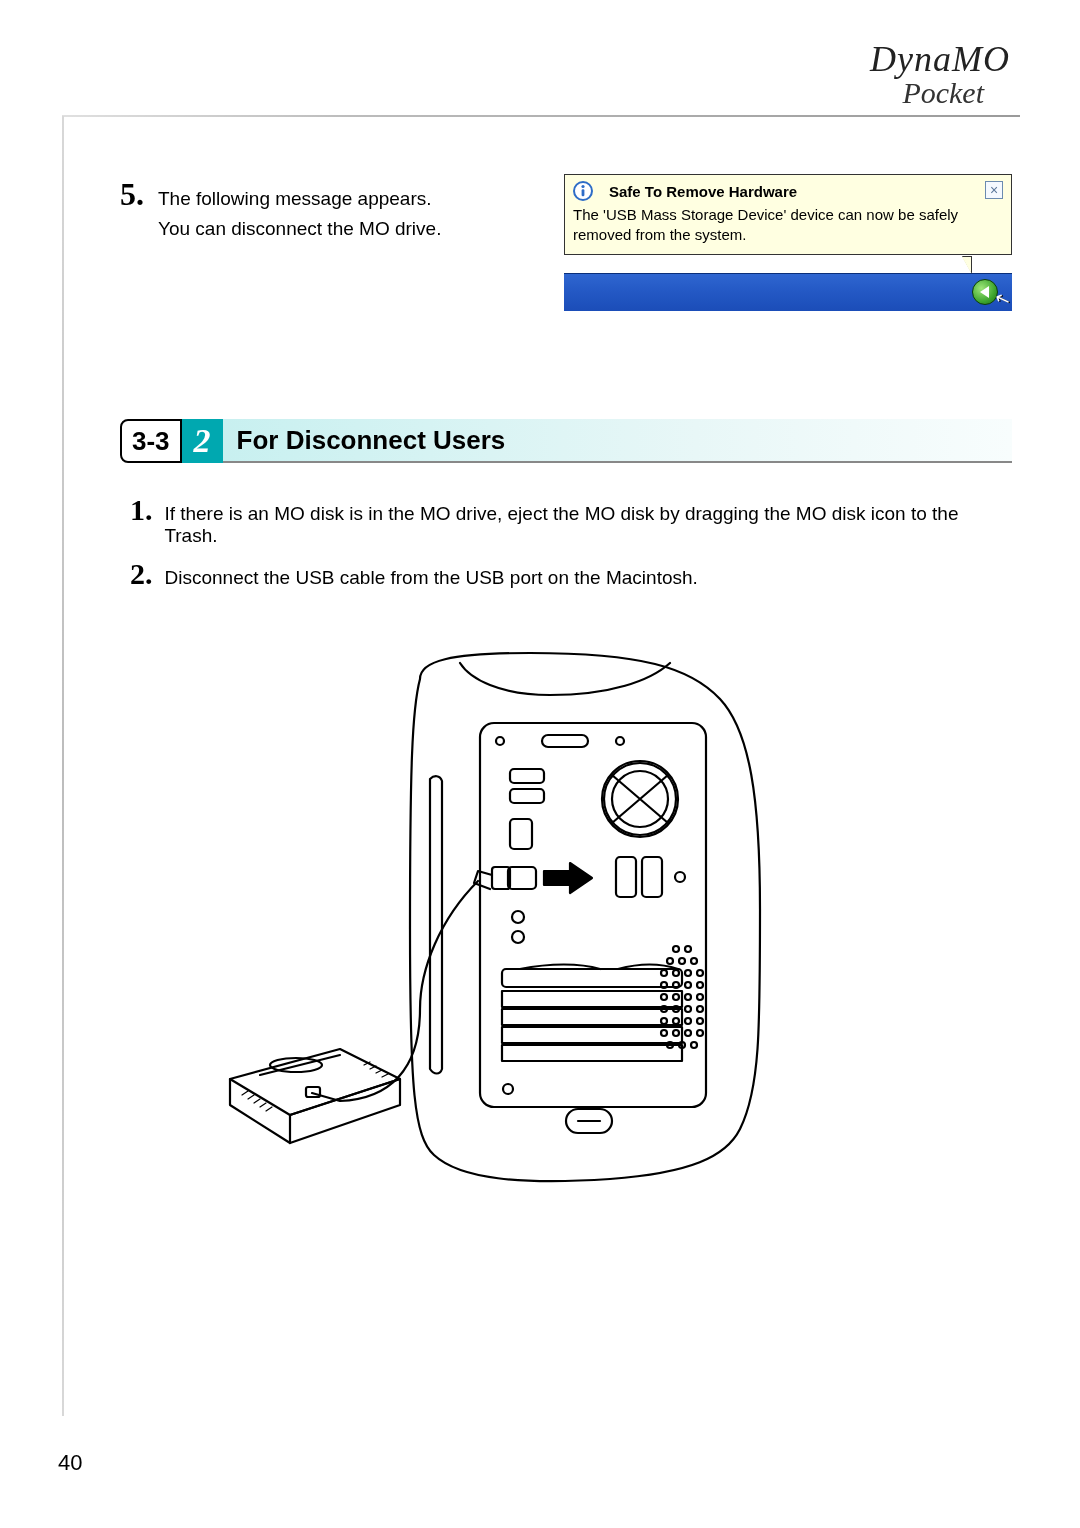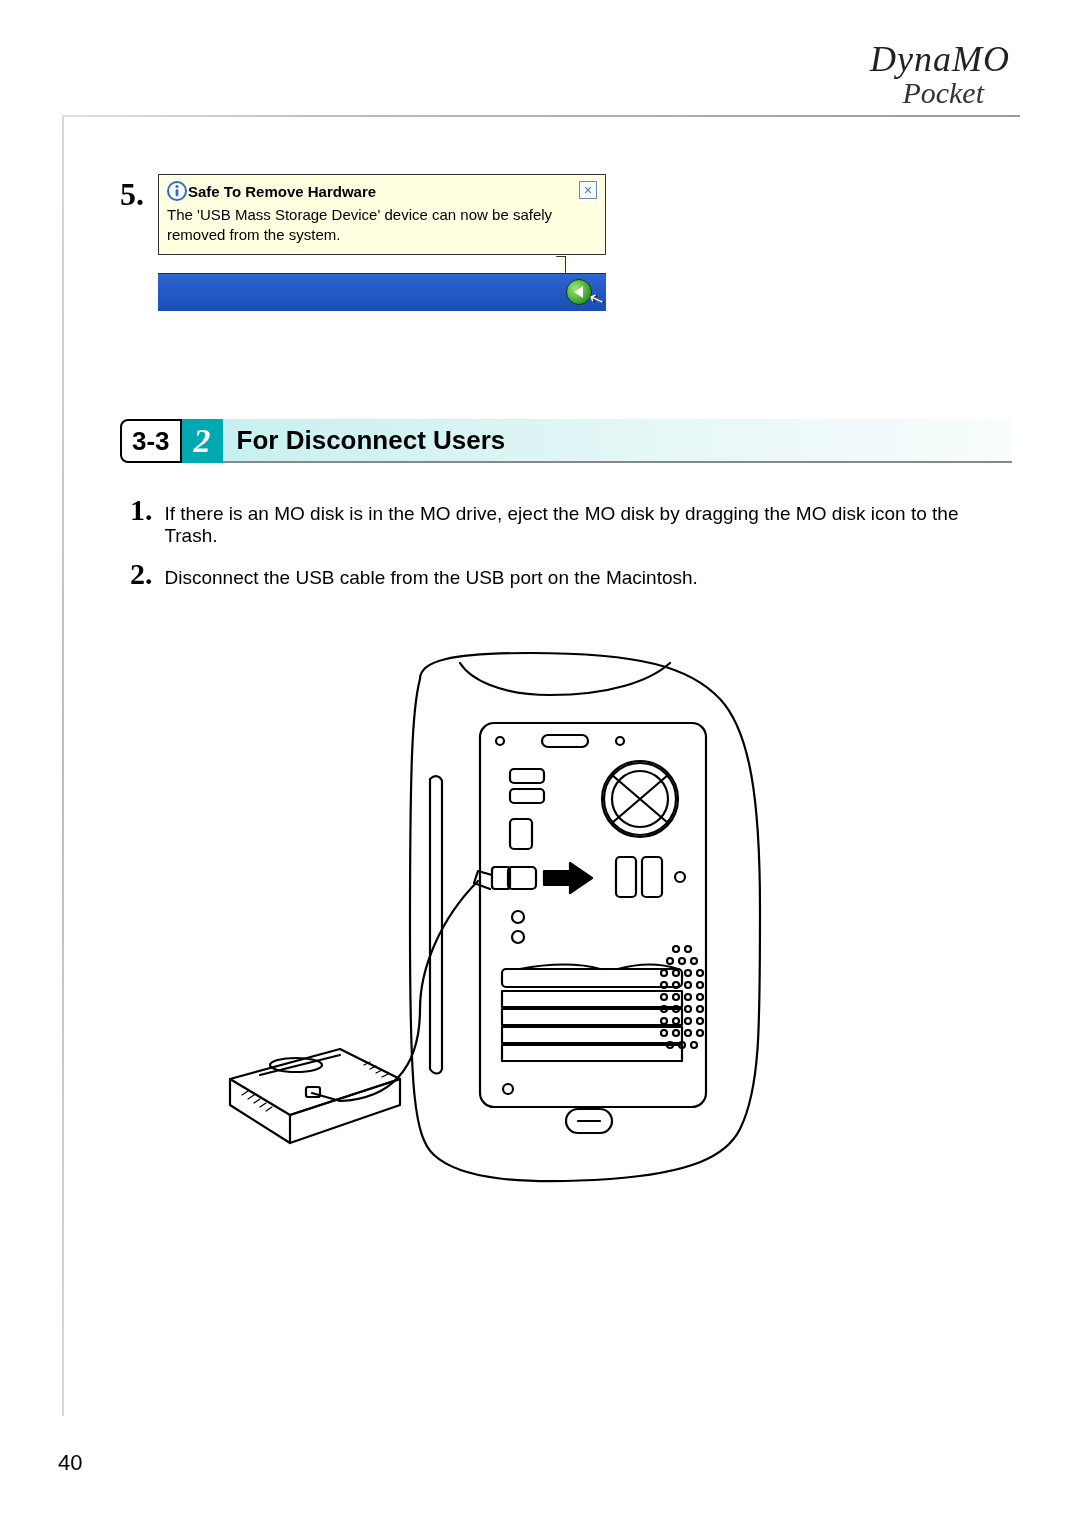--- a/index.html
+++ b/index.html
@@ -99,21 +99,21 @@
     border: 1px solid #333;
     background: #ffffe1;
     font-family: Tahoma, Arial, sans-serif;
     font-size: 15px;
     padding: 6px 8px 10px 8px;
     position: relative;
   }
   .balloon-title-row {
     display: flex;
     align-items: center;
-    gap: 1px;
+    gap: 16px;
     position: relative;
   }
   .balloon-title {
     font-weight: bold;
     color: #000;
   }
   .info-icon {
     width: 20px; height: 20px;
     flex: none;
   }
@@ -278,20 +278,24 @@
   <div class="brand-line1">DynaMO</div>
   <div class="brand-line2">Pocket</div>
 </div>
 <div class="brand-underline"></div>
 <div class="left-rule"></div>
 
 <div class="content">
 
   <div class="step-row">
     <div class="step-num">5.</div>
+    <div class="step-text">
+      <span>The following message appears.</span>
+      <span class="line2">You can disconnect the MO drive.</span>
+    </div>
     <div class="balloon-wrap">
       <div class="balloon">
         <div class="balloon-title-row">
           <span class="info-icon">
             <svg viewBox="0 0 20 20">
               <circle cx="10" cy="10" r="9" fill="#ffffff" stroke="#2e6dc7" stroke-width="2"></circle>
               <circle cx="10" cy="5.5" r="1.6" fill="#2e6dc7"></circle>
               <rect x="8.6" y="8.2" width="2.8" height="7" rx="1.2" fill="#2e6dc7"></rect>
             </svg>
           </span>

